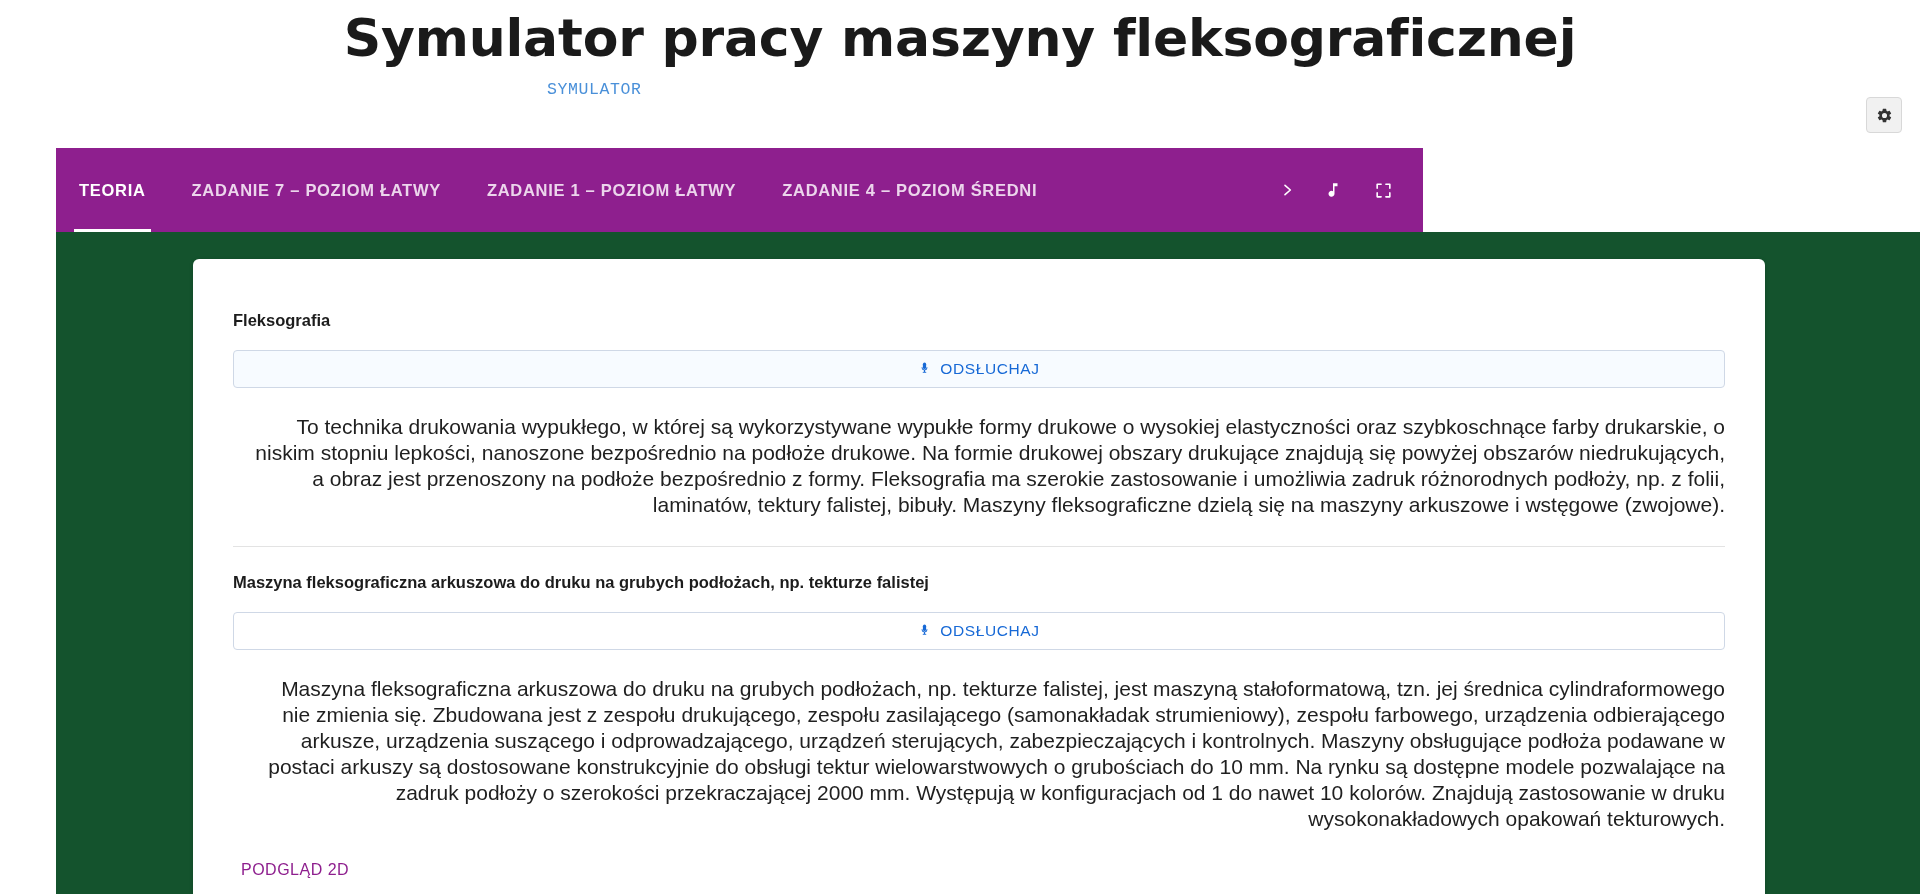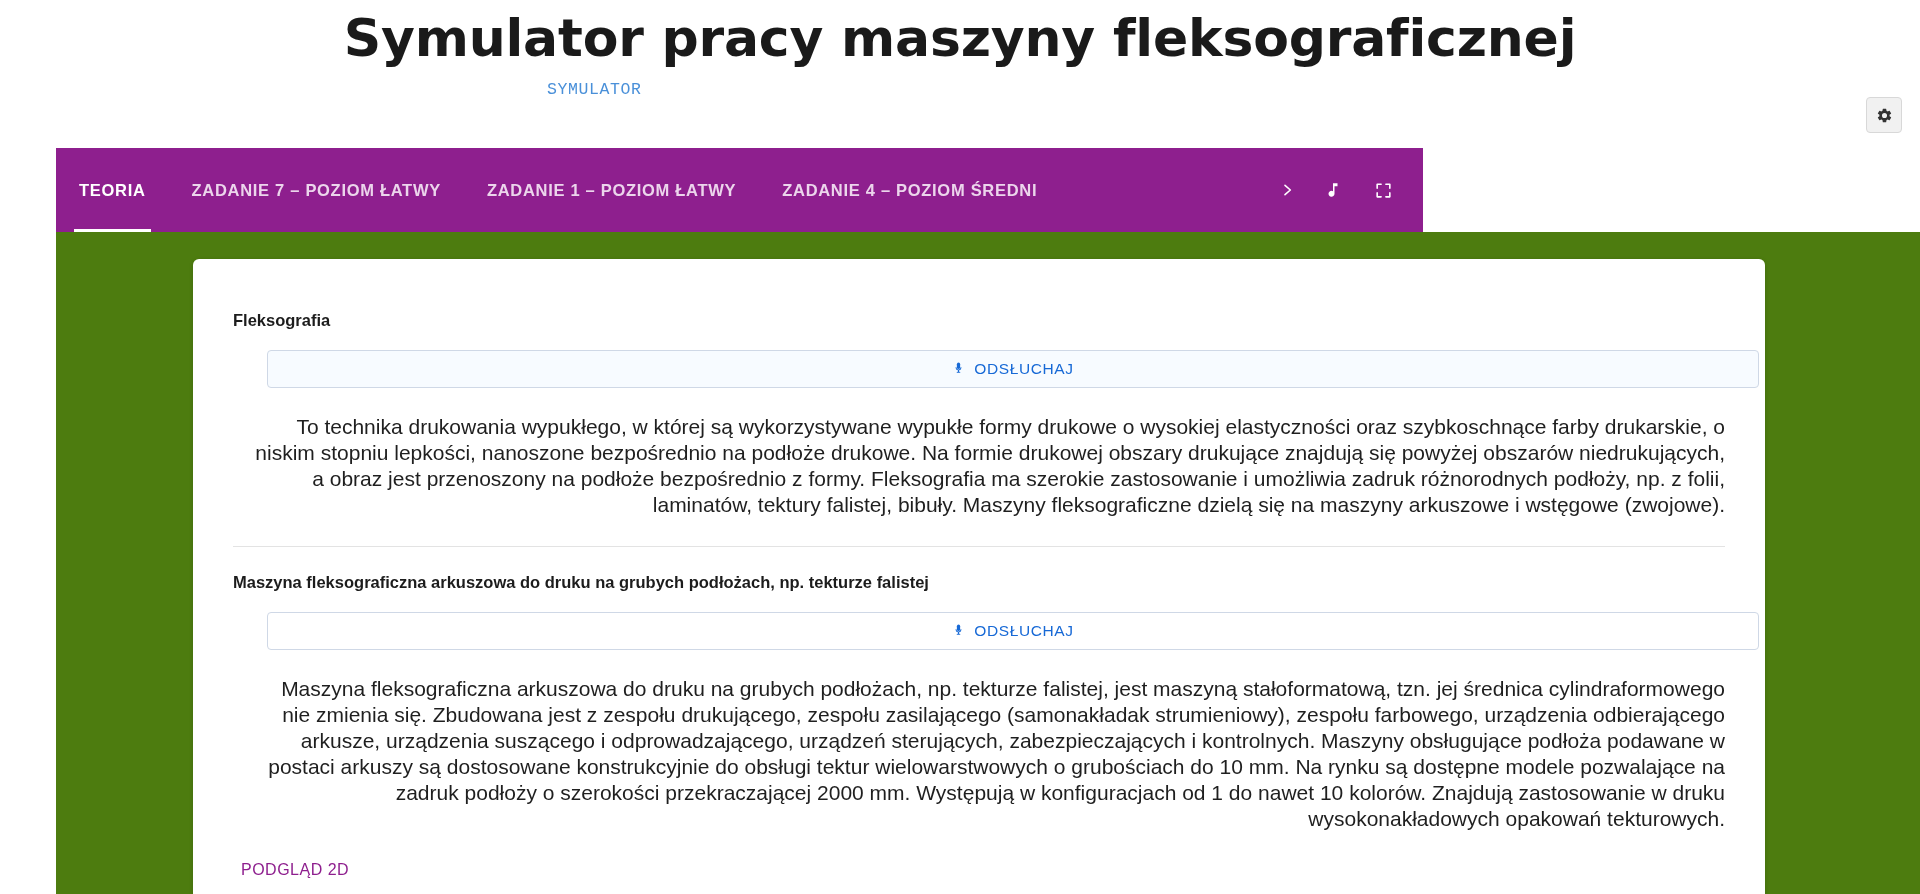--- a/index.html
+++ b/index.html
@@ -137,21 +137,21 @@
     height: 24px;
   }
 
   
   .content-area {
     position: absolute;
     left: 56px;
     right: 0;
     top: 232px;
     bottom: 0;
-    background: #4d7c0f;
+    background: #14532d;
   }
   .left-rail {
     position: absolute;
     left: 0;
     top: 232px;
     width: 56px;
     bottom: 0;
     background: #ffffff;
   }
   .right-rail {
@@ -190,21 +190,20 @@
     width: 100%;
     height: 38px;
     border: 1px solid #cfd8e6;
     border-radius: 4px;
     background: #f7fbff;
     color: #1769d6;
     font-size: 15.5px;
     letter-spacing: 0.6px;
     cursor: pointer;
     font-family: "Liberation Sans", sans-serif;
-    margin-left: 34px;
   }
   .listen-btn.plain { background: #ffffff; }
   .listen-btn .mic { font-size: 15px; line-height: 1; }
 
   .paragraph {
     font-size: 21px;
     line-height: 26px;
     color: #1f1f1f;
     margin: 26px 0 0 16px;
     text-align: right;

